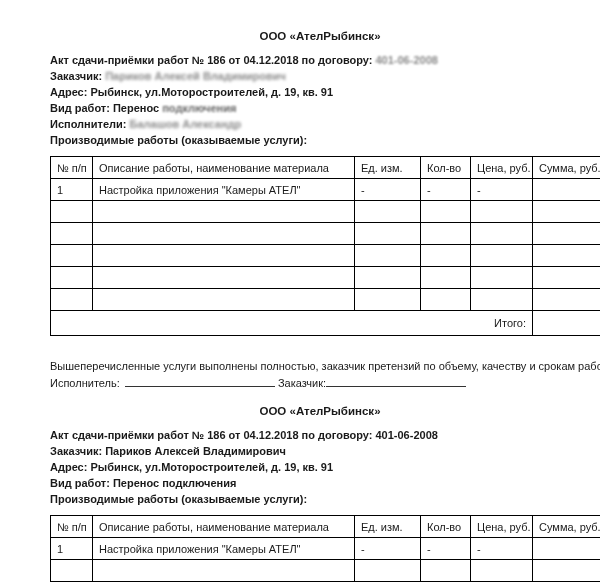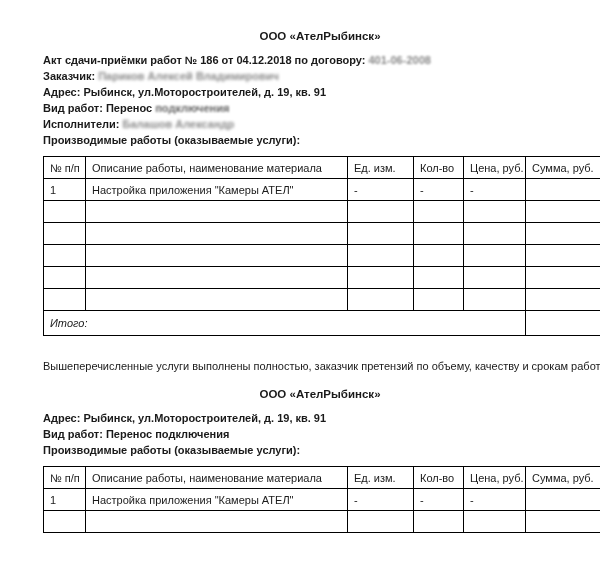--- a/index.html
+++ b/index.html
@@ -8,21 +8,21 @@
   }
   body {
     width: 600px;
     height: 584px;
     overflow: hidden;
     background: #ffffff;
     font-family: "Liberation Sans", sans-serif;
     font-size: 11px;
     color: #1a1a1a;
   }
-  .doc-copy { margin: 0 3px; padding-left: 40px; }
+  .doc-copy { margin: 0 10px; padding-left: 40px; }
   .title {
     text-align: center;
     font-weight: bold;
     font-size: 11.5px;
     line-height: 16px;
   }
   .copy1 .title { margin-top: 28px; }
   .copy2 .title { margin-top: 12px; }
   .info { margin-top: 8px; }
   .line { line-height: 16px; white-space: nowrap; font-weight: bold; }
@@ -44,21 +44,21 @@
     overflow: hidden;
     white-space: nowrap;
   }
   col.c0 { width: 42px; }
   col.c1 { width: 262px; }
   col.c2 { width: 66px; }
   col.c3 { width: 50px; }
   col.c4 { width: 62px; }
   col.c5 { width: 98px; }
   tr.total-row td { height: 24px; }
-  td.total-label { text-align: left; font-style: italic; }
+  td.total-label { text-align: right; }
   .closing { margin: 22px 0 0 0; line-height: 16px; white-space: nowrap; }
   .sign-row { line-height: 16px; margin-top: 0; white-space: nowrap; }
   .sig-line {
     display: inline-block;
     border-bottom: 1px solid #333;
     height: 12px;
   }
   .sig-line.executor { width: 150px; margin-left: 2px; }
   .sig-line.customer { width: 140px; }
   .blur-strong { color: #8a8a8a; filter: blur(1.8px); }
@@ -163,26 +163,39 @@
       </tr>
       <tr class="total-row">
         <td class="total-label" colspan="5">Итого:</td>
         <td></td>
       </tr>
     </tbody>
   </table>
 
   <p class="closing">Вышеперечисленные услуги выполнены полностью, заказчик претензий по объему, качеству и срокам работ не имеет.</p>
 
+  <div class="sign-row">
+    <span>Исполнитель:</span>
+    <span class="sig-line executor"></span>
+    <span>Заказчик:</span><span class="sig-line customer"></span>
+  </div>
 </section>
 
 <section class="doc-copy copy2">
   <div class="title">ООО «АтелРыбинск»</div>
 
   <div class="info">
+    <div class="line">
+      <span>Акт сдачи-приёмки работ № 186 от 04.12.2018 по договору:</span>
+      <span>401-06-2008</span>
+    </div>
+    <div class="line">
+      <span>Заказчик:</span>
+      <span>Париков Алексей Владимирович</span>
+    </div>
     <div class="line">Адрес: Рыбинск, ул.Моторостроителей, д. 19, кв. 91</div>
     <div class="line">
       <span>Вид работ:</span>
       <span>Перенос</span>
       <span>подключения</span>
     </div>
     <div class="line">Производимые работы (оказываемые услуги):</div>
   </div>
 
   <table>

